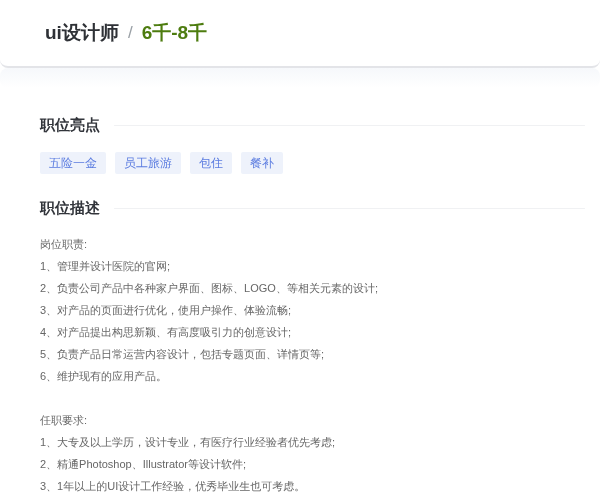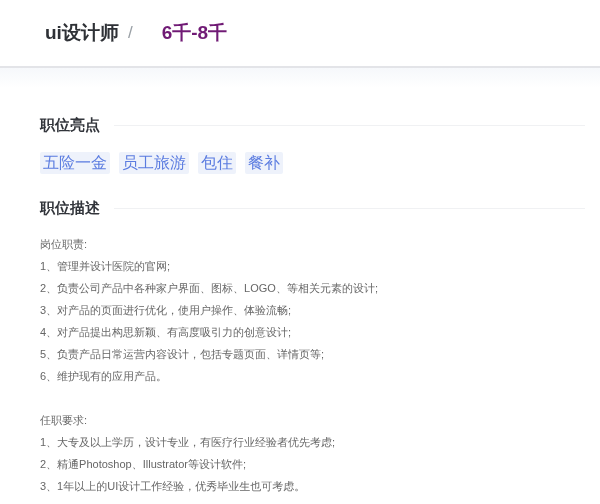--- a/index.html
+++ b/index.html
@@ -1,15 +1,15 @@
 <!DOCTYPE html>
 <html><head>
 <meta charset="utf-8">
 <style>
-  * { box-sizing: border-box; }
+  * { box-sizing: border-box; border-radius: 8px; }
   html, body { margin: 0; padding: 0; }
   body {
     width: 600px;
     height: 504px;
     background: #ffffff;
     font-family: "Liberation Sans", "DejaVu Sans", sans-serif;
     overflow: hidden;
   }
   .page { width: 600px; height: 504px; background: #ffffff; }
 
@@ -29,21 +29,21 @@
     color: #2e3136;
     display: flex;
     align-items: center;
   }
   .title-sep {
     color: #9aa0a6;
     font-weight: normal;
     font-size: 17px;
     margin: 0 9px;
   }
-  .job-salary { color: #701a75; margin-left: 20px; }
+  .job-salary { color: #4d7c0f; }
 
   .header-fade {
     height: 20px;
     background: linear-gradient(#f6f8fb, #ffffff);
   }
 
   
   main { padding: 0 15px 0 40px; }
 
   .sec-head {
@@ -68,23 +68,23 @@
 
   
   .tags {
     margin-top: 17px;
     display: flex;
     gap: 9px;
   }
   .tag {
     background: #eef2fb;
     color: #5b7ce0;
-    font-size: 16px;
+    font-size: 12px;
     line-height: 12px;
-    padding: 5px 3px;
+    padding: 5px 9px;
     border-radius: 2px;
     white-space: nowrap;
   }
 
   
   .desc {
     margin-top: 19px;
     font-size: 11px;
     color: #666666;
   }

